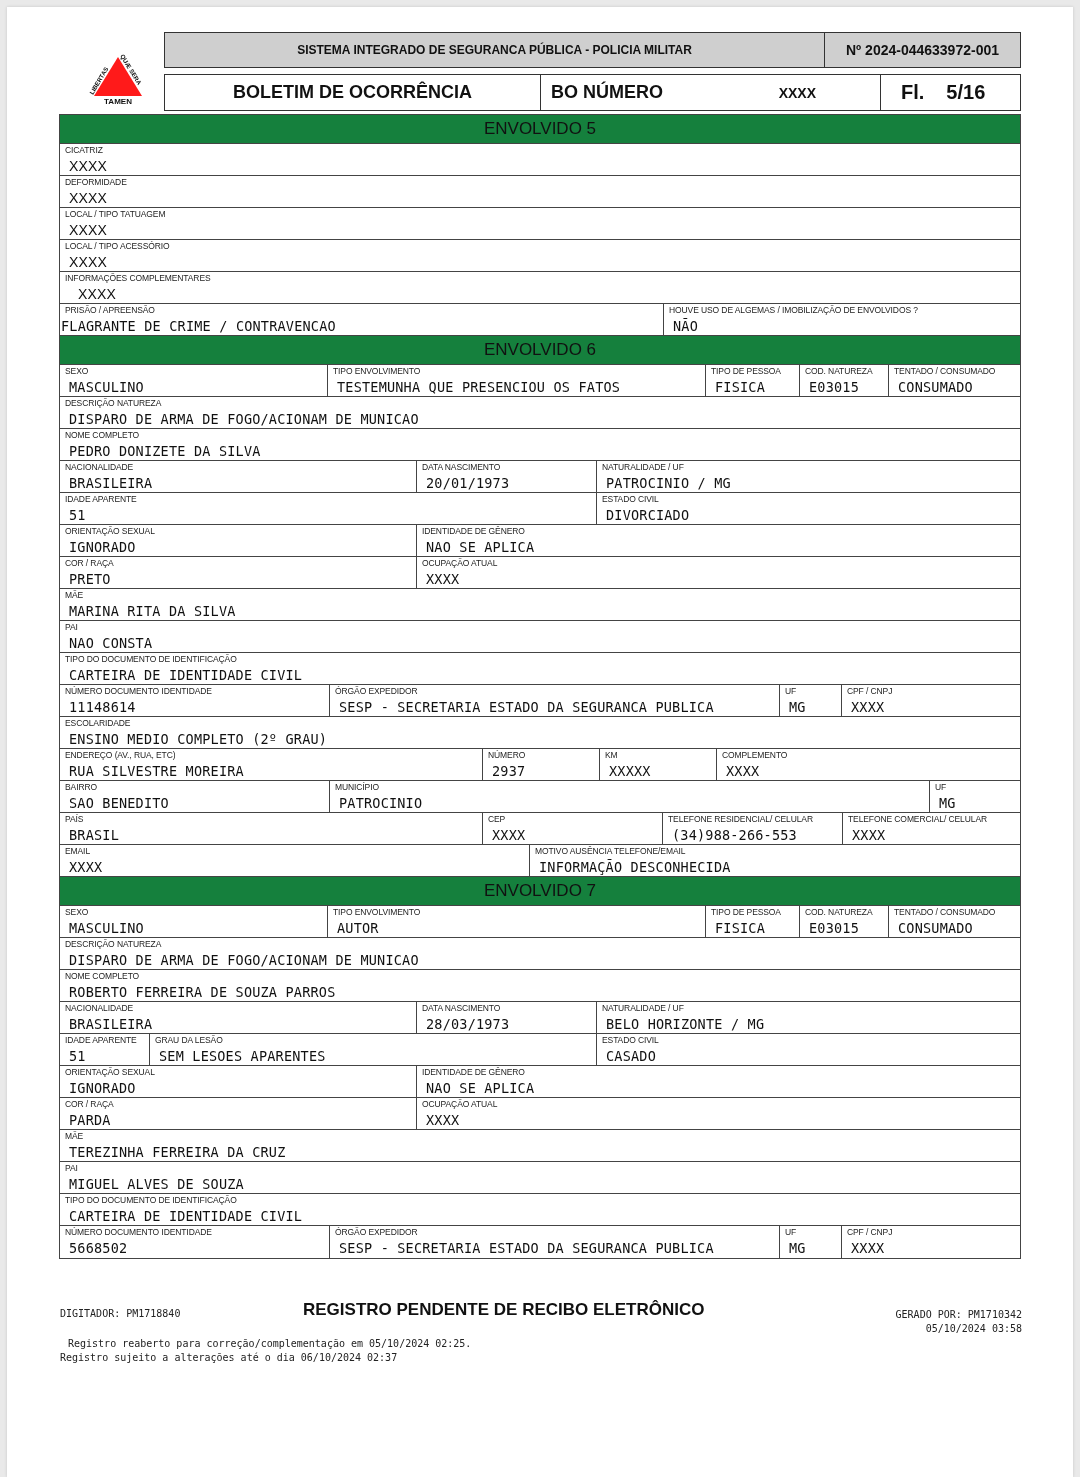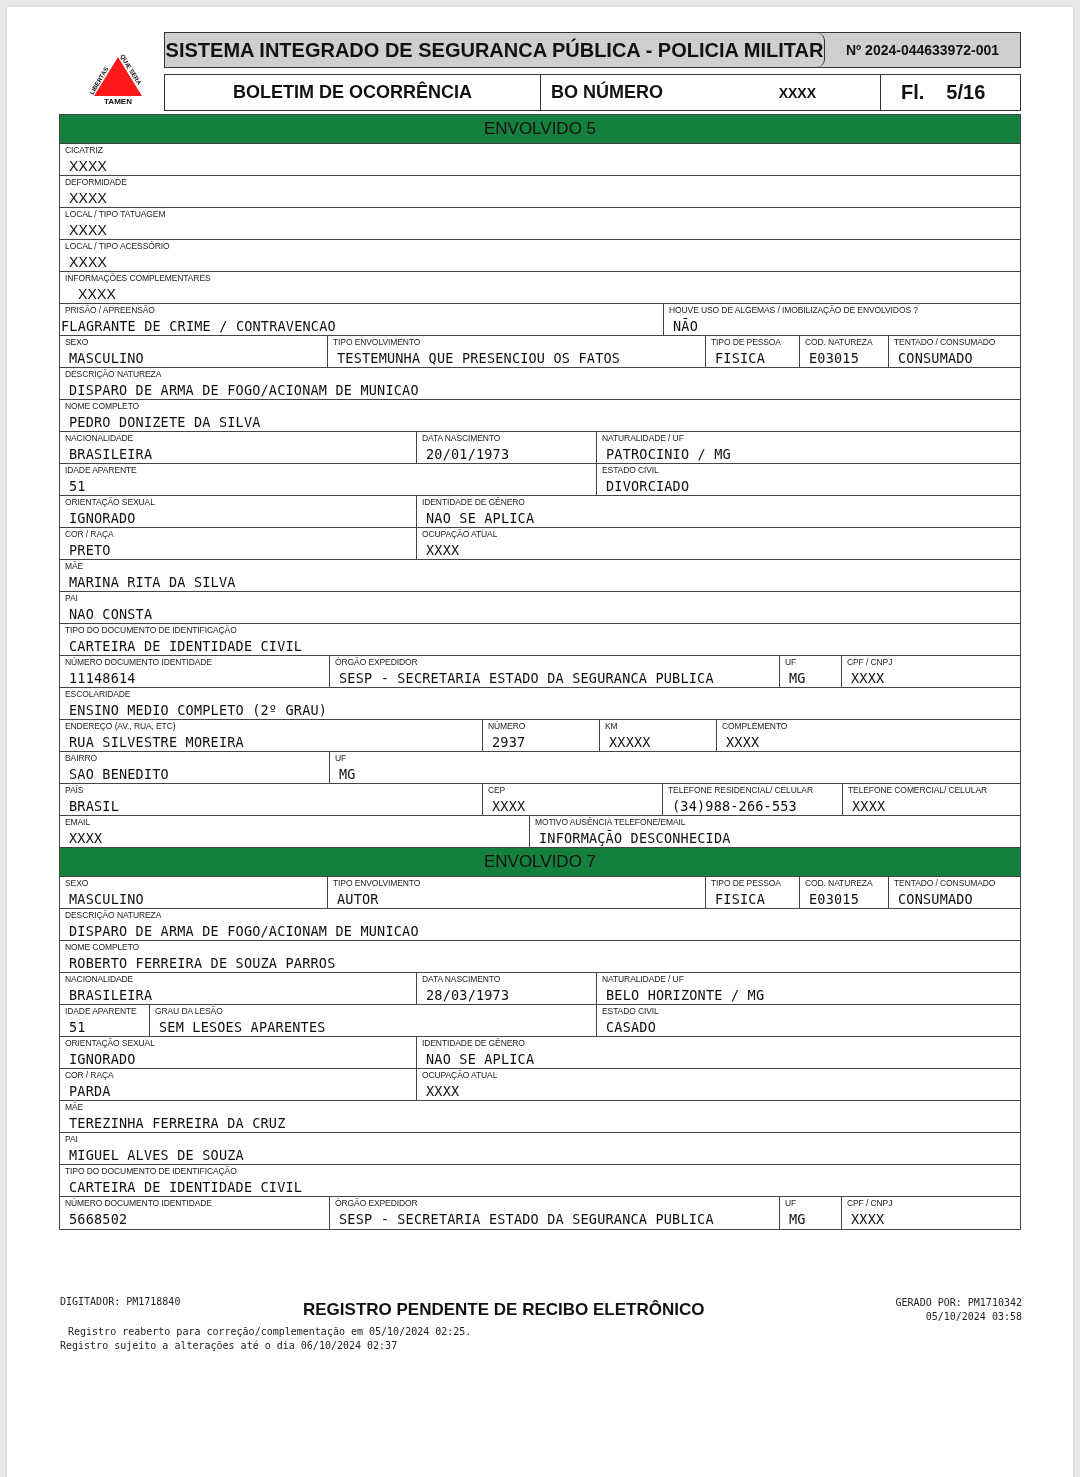--- a/index.html
+++ b/index.html
@@ -15,21 +15,21 @@
     position: absolute; left: 7px; top: 7px; width: 1066px; height: 1470px;
     background: #fff;
     box-shadow: 0 0 3px rgba(0,0,0,0.15);
   }
   .logo { position: absolute; left: 80px; top: 44px; width: 62px; height: 56px; }
   .hdr-box {
     position: absolute; border: 1.5px solid #333; box-sizing: border-box;
     display: flex; align-items: center; font-weight: bold;
   }
   .hdr1 { left: 164px; top: 32px; width: 857px; height: 36px; background: #cfcfcf; }
-  .hdr1 .sys { flex: 1; text-align: center; font-size: 20px; border-right: 1.5px solid #333; height: 100%; display: flex; align-items: center; justify-content: center; border-radius: 8px; }
+  .hdr1 .sys { flex: 1; text-align: center; font-size: 12px; border-right: 1.5px solid #333; height: 100%; display: flex; align-items: center; justify-content: center; }
   .hdr1 .num { width: 195px; text-align: center; font-size: 14px; }
   .hdr2 { left: 164px; top: 74px; width: 857px; height: 37px; background: #fff; }
   .hdr2 .bo { width: 375px; text-align: center; font-size: 18px; border-right: 1.5px solid #333; height: 100%; display: flex; align-items: center; justify-content: center; }
   .hdr2 .bonum { width: 340px; font-size: 18px; padding-left: 10px; box-sizing: border-box; border-right: 1.5px solid #333; height: 100%; display: flex; align-items: center; }
   .hdr2 .bonum .x { margin-left: auto; margin-right: 64px; font-size: 14px; }
   .hdr2 .fl { flex: 1; font-size: 20px; display: flex; align-items: center; padding-left: 20px; }
   .hdr2 .fl .pg { margin-left: 22px; }
 
   .form {
     position: absolute; left: 59px; top: 114px; width: 962px;
@@ -44,21 +44,21 @@
   .row:last-child { border-bottom: none; }
   .cell { position: relative; border-right: 1px solid #444; box-sizing: border-box; overflow: hidden; white-space: nowrap; }
   .cell:last-child { border-right: none; }
   .lbl { position: absolute; left: 5px; top: 1px; font-size: 8.5px; color: #222; letter-spacing: -0.1px; }
   .val { position: absolute; left: 9px; top: 14px; font-family: "DejaVu Sans Mono", monospace; font-size: 13.5px; color: #111; letter-spacing: 0.2px; }
   .val.sans { font-family: "Liberation Sans", sans-serif; font-size: 14px; }
   .val.sans2 { left: 18px; }
   .val.flush { left: 1px; }
 
   .footer { position: absolute; left: 60px; top: 1296px; width: 962px; }
-  .mono { font-family: "DejaVu Sans Mono", monospace; font-size: 10px; color: #222; }
+  .mono { font-family: "DejaVu Sans Mono", monospace; font-size: 10px; color: #222; margin-top: 12px; }
   .f-dig { position: absolute; left: 0; top: 0; }
   .f-title { position: absolute; left: 243px; top: 4px; font-weight: bold; font-size: 17px; color: #111; }
   .f-gen { position: absolute; right: 0; top: 0; text-align: right; line-height: 14px; }
   .f-note1 { position: absolute; left: 8px; top: 30px; }
   .f-note2 { position: absolute; left: 0; top: 44px; }
 </style>
 </head>
 <body>
 
 <div class="page">
@@ -129,20 +129,21 @@
       <div class="cell" style="width:604px">
         <span class="lbl">PRISÃO / APREENSÃO</span>
         <span class="val flush">FLAGRANTE DE CRIME / CONTRAVENCAO</span>
         </div>
       <div class="cell" style="flex:1">
         <span class="lbl">HOUVE USO DE ALGEMAS / IMOBILIZAÇÃO DE ENVOLVIDOS  ?</span>
         <span class="val">NÃO</span>
         </div>
     </div>
 
+    <div class="sec">ENVOLVIDO 6</div>
     <div class="row">
       <div class="cell" style="width:268px">
           <span class="lbl">SEXO</span>
           <span class="val">MASCULINO</span>
         </div>
       <div class="cell" style="width:378px">
           <span class="lbl">TIPO ENVOLVIMENTO</span>
           <span class="val">TESTEMUNHA QUE PRESENCIOU OS FATOS</span>
         </div>
       <div class="cell" style="width:94px">
@@ -271,20 +272,24 @@
         </div>
       <div class="cell" style="flex:1">
           <span class="lbl">COMPLEMENTO</span>
           <span class="val">XXXX</span>
         </div>
     </div>
     <div class="row">
       <div class="cell" style="width:270px">
           <span class="lbl">BAIRRO</span>
           <span class="val">SAO BENEDITO</span>
+        </div>
+      <div class="cell" style="width:600px">
+          <span class="lbl">MUNICÍPIO</span>
+          <span class="val">PATROCINIO</span>
         </div>
       <div class="cell" style="flex:1">
           <span class="lbl">UF</span>
           <span class="val">MG</span>
         </div>
     </div>
     <div class="row">
       <div class="cell" style="width:423px">
           <span class="lbl">PAÍS</span>
           <span class="val">BRASIL</span>

